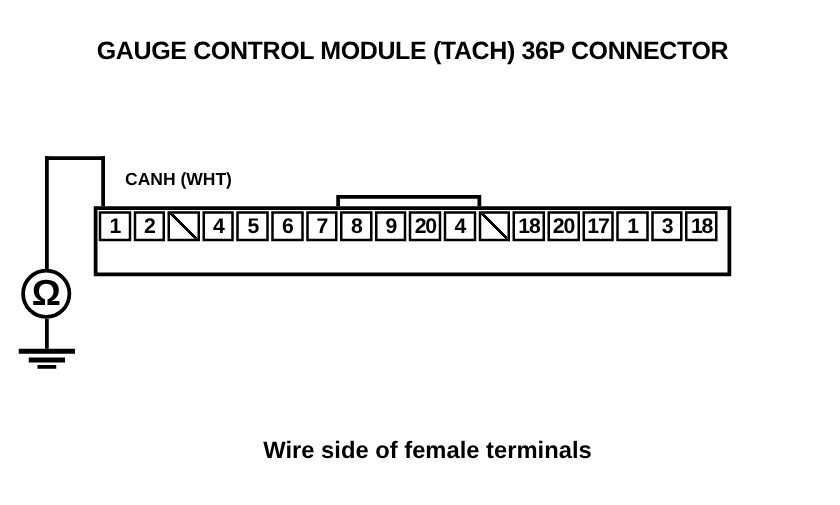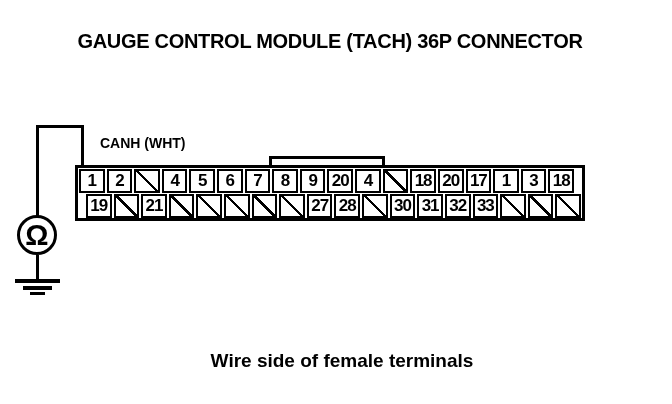--- a/index.html
+++ b/index.html
@@ -163,38 +163,17 @@
         <div class="cell">20</div>
         <div class="cell">4</div>
         <div class="cell slash"></div>
         <div class="cell">18</div>
         <div class="cell">20</div>
         <div class="cell">17</div>
         <div class="cell">1</div>
         <div class="cell">3</div>
         <div class="cell">18</div>
       </div>
-    <div class="pin-row">
-      <div class="spacer"></div>
-    <div class="cell">19</div>
-        <div class="cell slash"></div>
-        <div class="cell">21</div>
-        <div class="cell slash"></div>
-        <div class="cell slash"></div>
-        <div class="cell slash"></div>
-        <div class="cell slash"></div>
-        <div class="cell slash"></div>
-        <div class="cell">27</div>
-        <div class="cell">28</div>
-        <div class="cell slash"></div>
-        <div class="cell">30</div>
-        <div class="cell">31</div>
-        <div class="cell">32</div>
-        <div class="cell">33</div>
-        <div class="cell slash"></div>
-        <div class="cell slash"></div>
-        <div class="cell slash"></div>
-      </div>
   </div>
 
   <div class="caption">Wire side of female terminals</div>
 
 </div>
 
 </body></html>

